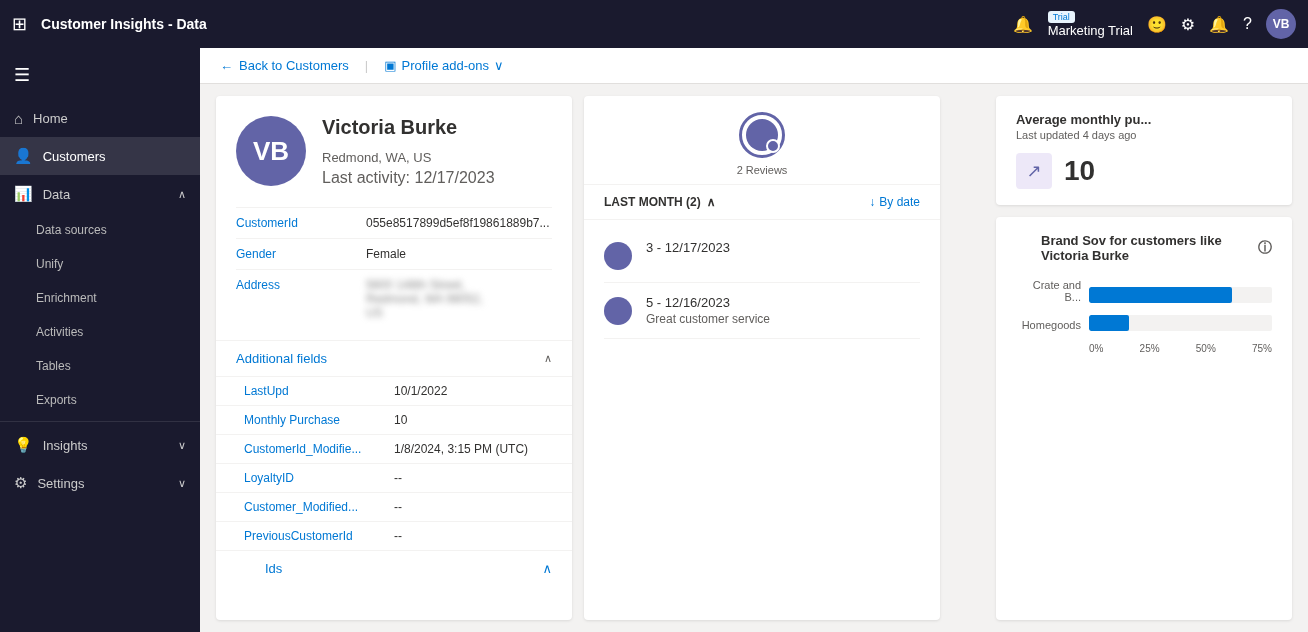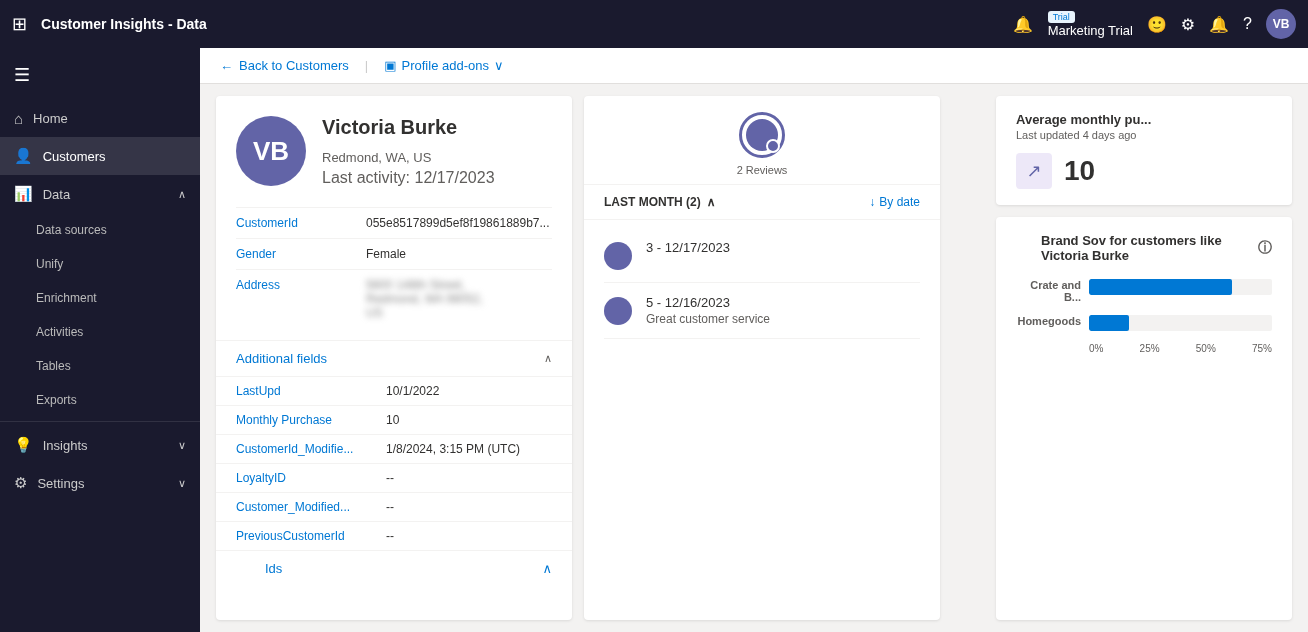--- a/index.html
+++ b/index.html
@@ -103,21 +103,21 @@
     .field-label { color: #0078d4; font-size: 12px; width: 120px; flex-shrink: 0; }
     .field-value { color: #323130; font-size: 12px; flex: 1; word-break: break-all; }
 
     .additional-fields-header {
       display: flex; align-items: center; justify-content: space-between;
       padding: 10px 20px; cursor: pointer; border-top: 1px solid #f3f2f1;
     }
     .additional-fields-header span { color: #0078d4; font-size: 13px; font-weight: 500; }
     .additional-fields-header .chevron { color: #605e5c; font-size: 11px; }
 
-    .add-field-row { display: flex; padding: 7px 20px; border-top: 1px solid #f3f2f1; gap: 10px; }
+    .add-field-row { display: flex; padding: 7px 28px; border-top: 1px solid #f3f2f1; gap: 10px; }
     .add-field-label { color: #0078d4; font-size: 12px; width: 140px; flex-shrink: 0; }
     .add-field-value { color: #323130; font-size: 12px; flex: 1; }
 
     .ids-header {
       display: flex; align-items: center; justify-content: space-between;
       padding: 10px 20px; cursor: pointer; border-top: 1px solid #f3f2f1;
     }
     .ids-header span { color: #0078d4; font-size: 13px; font-weight: 500; margin-left: 29px; }
 
     
@@ -151,21 +151,21 @@
     .avg-value-row { display: flex; align-items: center; gap: 12px; margin-top: 12px; }
     .avg-icon { width: 36px; height: 36px; background: #ede8f8; border-radius: 4px; display: flex; align-items: center; justify-content: center; color: #6264a7; font-size: 18px; }
     .avg-number { font-size: 28px; font-weight: 600; color: #323130; }
 
     .brand-card { padding: 16px 20px; flex: 1; }
     .brand-title { font-size: 13px; color: #323130; font-weight: 600; display: flex; align-items: center; gap: 6px; padding-left: 25px; }
     .brand-info-icon { color: #605e5c; font-size: 14px; cursor: pointer; }
 
     
     .bar-chart { margin-top: 16px; }
-    .bar-row { display: flex; align-items: flex-start; gap: 8px; margin-bottom: 12px; font-weight: bold; }
+    .bar-row { display: flex; align-items: flex-end; gap: 8px; margin-bottom: 12px; }
     .bar-label { font-size: 11px; color: #605e5c; width: 65px; text-align: right; flex-shrink: 0; }
     .bar-track { flex: 1; height: 16px; background: #f3f2f1; border-radius: 2px; overflow: hidden; }
     .bar-fill { height: 100%; background: #0078d4; border-radius: 2px; }
 
     .chart-axis { display: flex; justify-content: space-between; padding-left: 73px; margin-top: 4px; }
     .axis-label { font-size: 10px; color: #605e5c; }
 
     
     .trial-badge { font-size: 9px; background: #e8f4fd; color: #0078d4; padding: 1px 5px; border-radius: 3px; margin-right: 2px; }
   </style>

